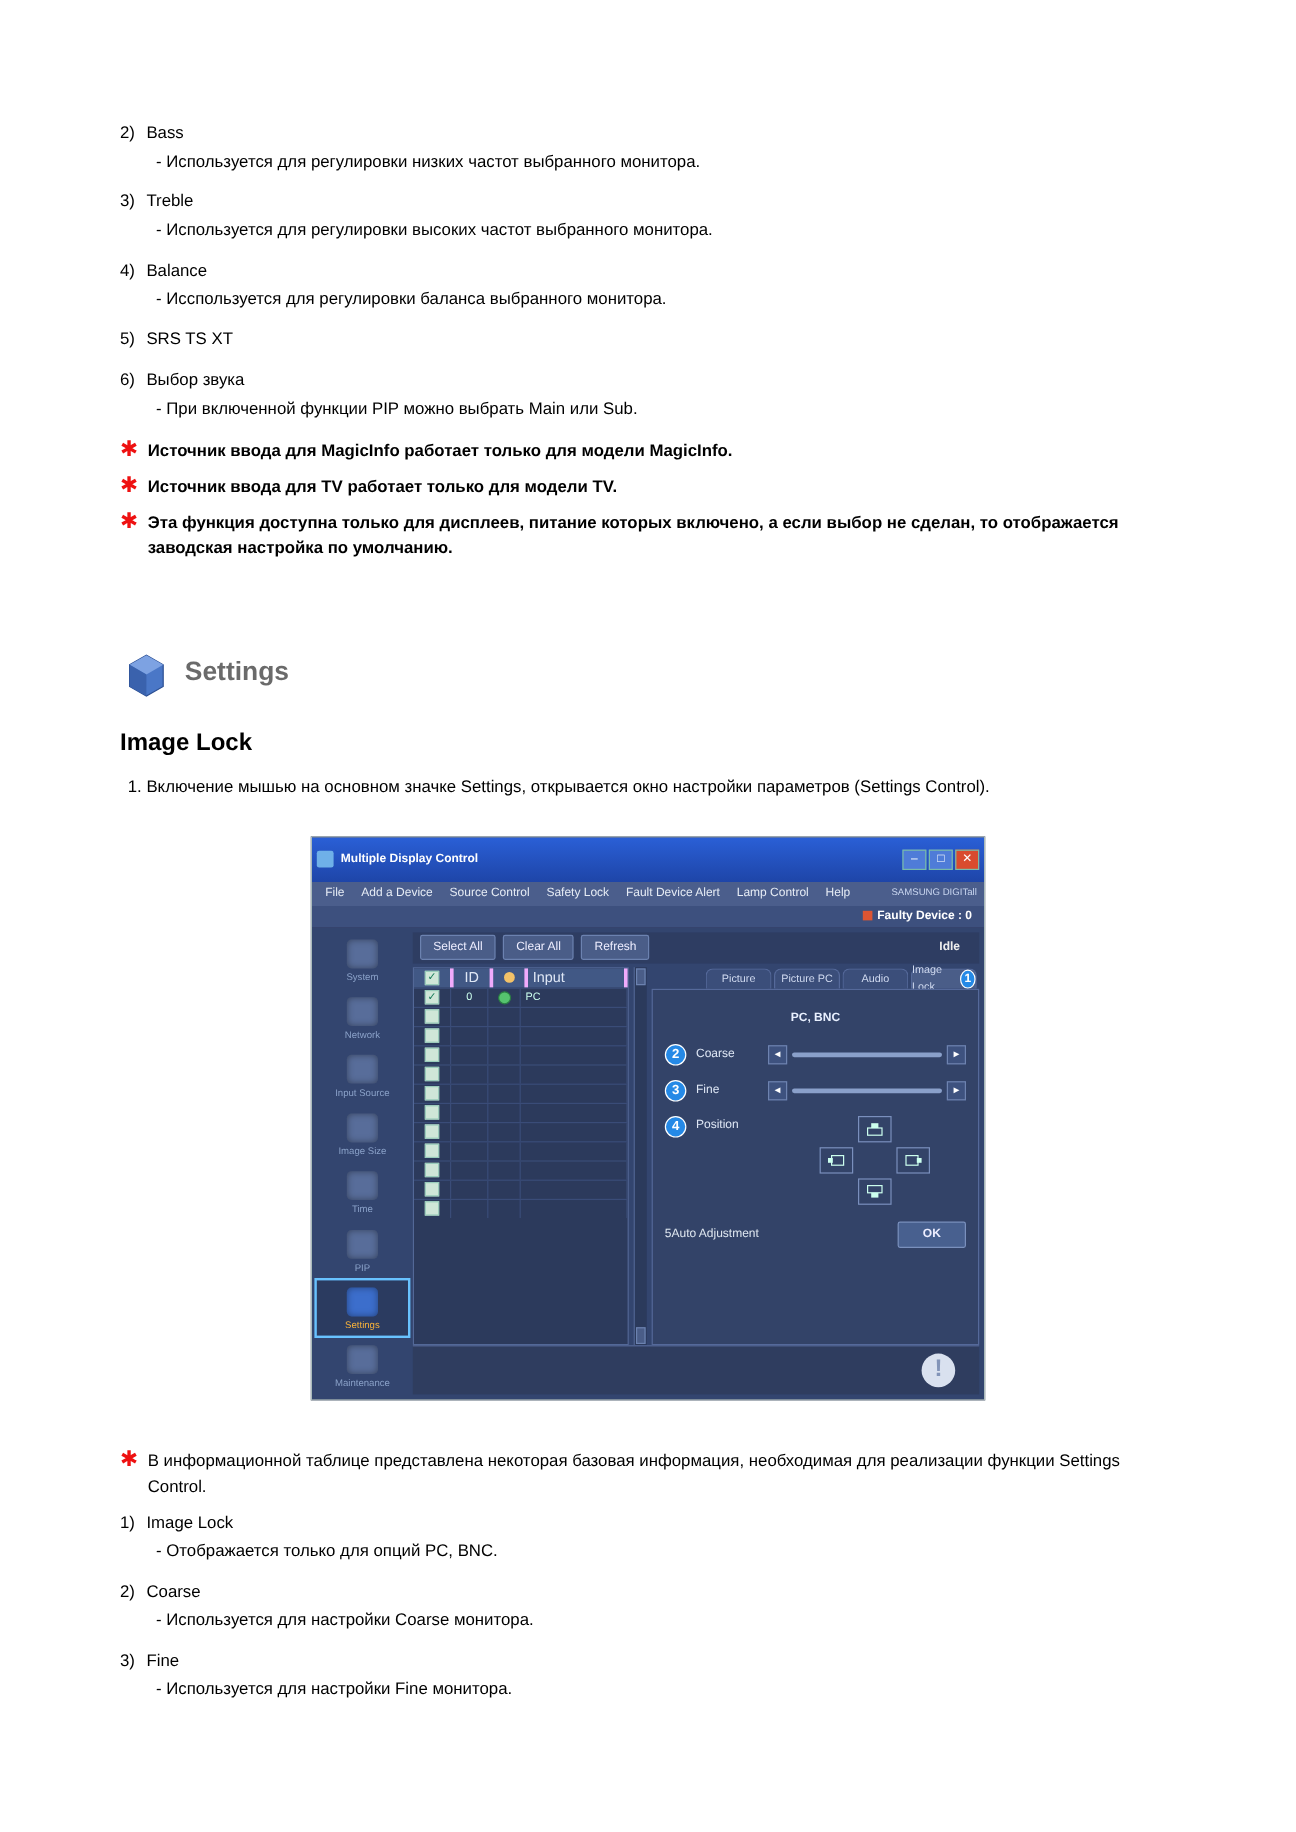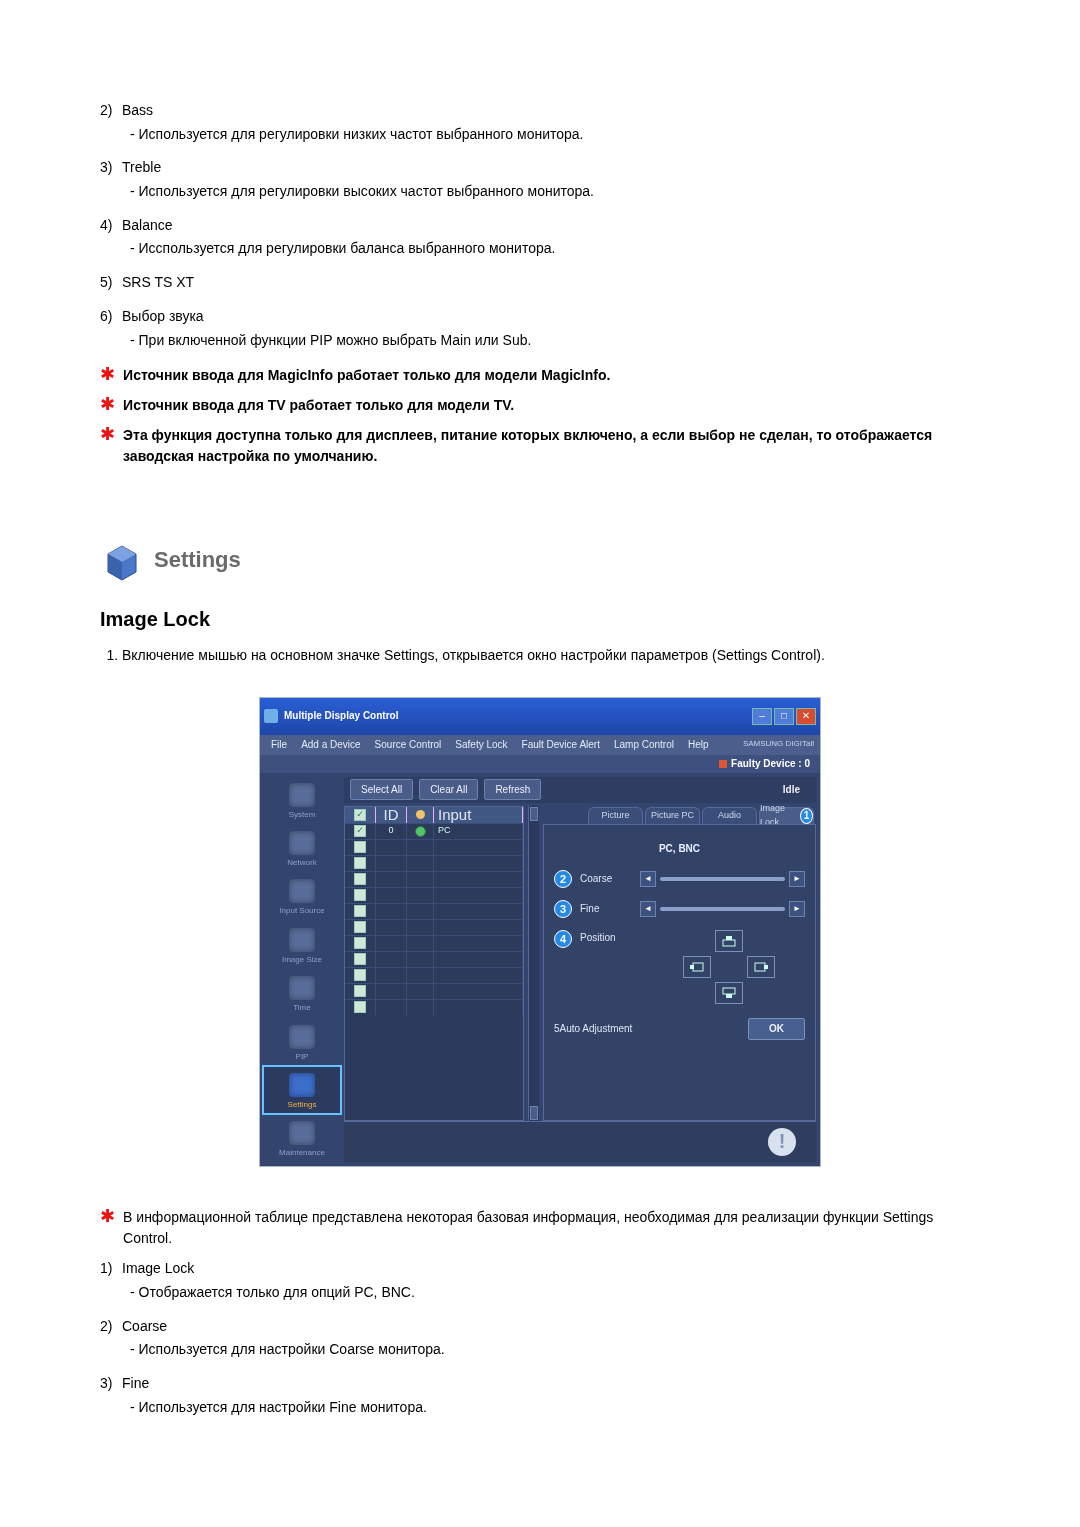--- a/index.html
+++ b/index.html
@@ -44,21 +44,21 @@
   .side-item .si-label{color:#8aa1c8;}
   .side-item.sel .si-label{color:#f8b23a;}
   .main{flex:1;display:flex;flex-direction:column;}
   .btnrow{display:flex;align-items:center;height:26px;background:#2e3d62;padding:0 6px;margin-bottom:3px;}
   .btnrow .pbtn{padding:2px 10px;background:#4a5d88;border:1px solid #6c82b0;border-radius:2px;margin-right:6px;color:#eef;font-size:10px;}
   .btnrow .grow{flex:1;}
   .btnrow .idle{color:#eee;font-weight:bold;margin-right:10px;}
   .mid{display:flex;gap:4px;flex:1;}
   .tablewrap{width:178px;background:#2c3a5c;border:1px solid #536897;display:flex;flex-direction:column;}
   .thead{display:flex;background:#415885;height:16px;align-items:center;}
-  .th{border-right:1px solid #f0abfc;height:100%;display:flex;align-items:center;padding:0 4px;color:#dfe7f5;font-size:15px;}
+  .th{border-right:3px solid #f0abfc;height:100%;display:flex;align-items:center;padding:0 4px;color:#dfe7f5;font-size:12px;}
   .th.c1{width:22px;justify-content:center;}
   .th.c2{width:22px;justify-content:center;}
   .th.c3{width:18px;justify-content:center;}
   .th.c4{flex:1;}
   .trow{display:flex;height:15px;align-items:center;border-top:1px solid #3a4c78;}
   .td{border-right:1px solid #3a4c78;height:100%;display:flex;align-items:center;padding:0 4px;font-size:9px;}
   .td.c1{width:22px;justify-content:center;}
   .td.c2{width:22px;justify-content:center;color:#cfe;}
   .td.c3{width:18px;justify-content:center;}
   .td.c4{flex:1;color:#cfe;}

